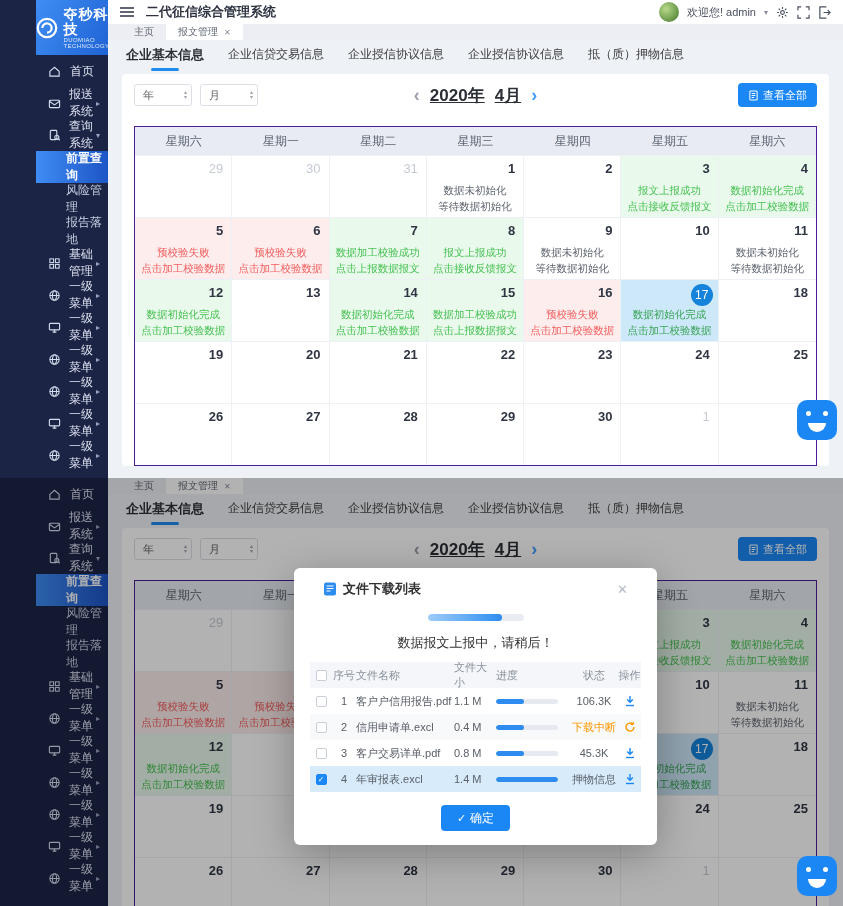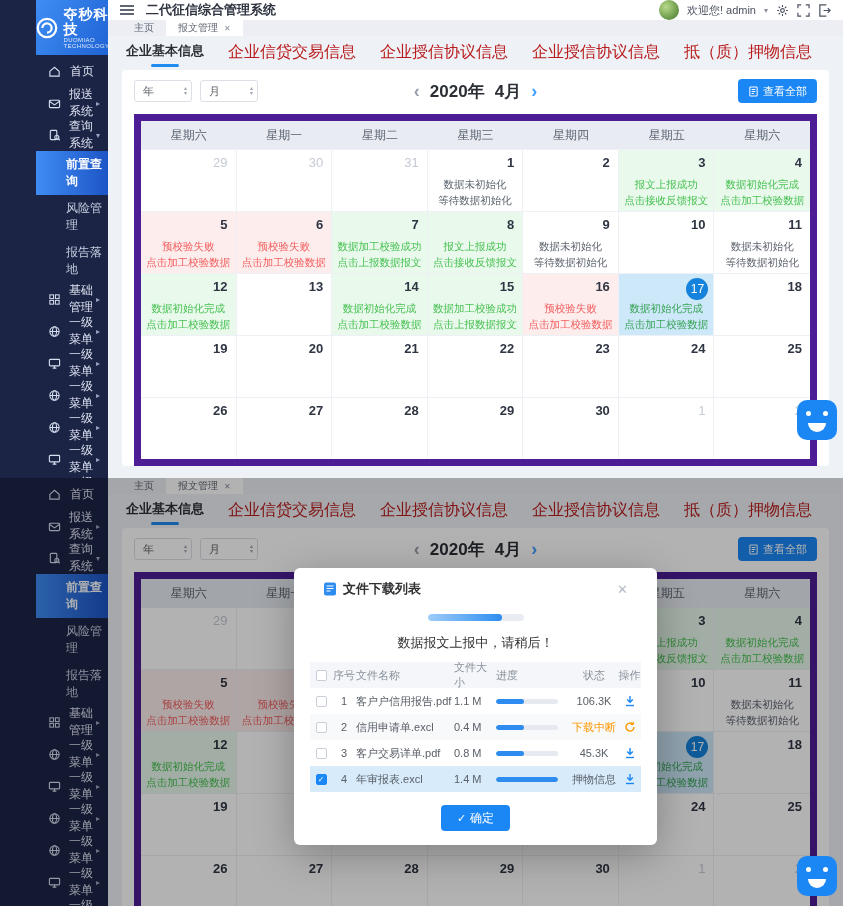--- a/index.html
+++ b/index.html
@@ -12,59 +12,59 @@
 
   
   .sidebar { flex:0 0 108px; width:108px; background:#1c2445; height:100%; overflow:hidden;padding-left:36px; }
   .logo-block { height:55px; background:linear-gradient(118deg,#3f8ef4,#1f63d4); display:flex; align-items:center; justify-content:center; gap:5px; }
   .logo-mark { display:flex; }
   .logo-title { font-size:14px; font-weight:700; color:#fff; letter-spacing:1px; line-height:15px;}
   .logo-sub { font-size:6px; color:rgba(255,255,255,.85); letter-spacing:.4px; }
   .menu-item { display:flex; align-items:center; height:32px; padding:0 8px 0 12px; color:#dfe4f2; font-size:12px; cursor:pointer; }
   .micon { width:14px; margin-right:8px; display:flex; align-items:center; }
   .arrow { margin-left:auto; font-size:8px; color:#9aa3c2; }
-  .menu-sub { display:flex; align-items:center; height:44px; padding-left:30px; font-size:12px; color:#c6cde0; cursor:pointer; }
+  .menu-sub { display:flex; align-items:center; height:32px; padding-left:30px; font-size:12px; color:#c6cde0; cursor:pointer; }
   .menu-sub.active { background:linear-gradient(90deg,#3f8cf4,#1d55c6); color:#fff; font-weight:700; }
 
   
   .main { flex:1; display:flex; flex-direction:column; background:#eef1f6; overflow:hidden; }
   .app-header { display:flex; align-items:center; height:30px; background:#fff; padding:0 12px; }
   .hamburger { width:14px; display:flex; flex-direction:column; gap:2.5px; margin-right:12px; cursor:pointer; }
   .hamburger i { display:block; height:1.5px; background:#5f6672; }
   .app-title { font-size:13px; font-weight:700; color:#2e3340; }
   .header-right { margin-left:auto; display:flex; align-items:center; gap:8px; font-size:11px; color:#4a5160; }
   .avatar { width:20px; height:20px; border-radius:50%; background:radial-gradient(circle at 35% 35%, #b9d98b, #6f9e4e 60%, #4c6b35); }
   .caret { font-size:8px; color:#8a919c; }
   .hicon { display:flex; cursor:pointer; }
 
   .tab-strip { height:17px; background:#eceef3; display:flex; align-items:flex-end; padding-left:14px; }
   .ts-tab { font-size:10px; color:#5f6672; padding:0 12px; height:16px; display:flex; align-items:center; gap:6px; cursor:pointer; }
   .ts-tab.active { background:#fff; }
   .ts-close { font-size:8px; color:#8a919c; cursor:pointer; }
 
   .content { flex:1; }
   .page-tabs { height:30px; display:flex; gap:24px; padding:0 18px; }
-  .page-tab { position:relative; font-size:16px; color:#b91c1c; padding:6px 0; cursor:pointer; }
+  .page-tab { position:relative; font-size:12px; color:#404040; padding:6px 0; cursor:pointer; }
   .page-tab.active { font-size:13px; font-weight:700; color:#2b2f36; }
   .page-tab.active::after { content:''; position:absolute; left:50%; transform:translateX(-50%); bottom:-1px; width:28px; height:3px; border-radius:2px; background:#1f8cf0; }
 
   .card { margin:4px 14px 0; background:#fff; border-radius:4px; }
   .toolbar { position:relative; display:flex; align-items:center; padding:9px 12px; }
   .steppers { display:flex; gap:8px; }
   .stepper { width:58px; height:22px; border:1px solid #dcdfe6; border-radius:3px; background:#fff; display:flex; align-items:center; justify-content:space-between; padding:0 4px 0 8px; cursor:pointer; }
   .stepper-label { font-size:11px; color:#606266; }
   .stepper-arrows { display:flex; flex-direction:column; font-size:6px; line-height:5px; color:#a0a6af; }
   .cal-title { position:absolute; left:50%; transform:translateX(-50%); display:flex; align-items:center; gap:10px; }
   .nav-arrow { font-size:18px; line-height:18px; cursor:pointer; font-weight:700; }
   .nav-arrow.prev { color:#9aa0ab; }
   .nav-arrow.next { color:#409eff; }
-  .cal-year, .cal-month { font-size:17px; font-weight:700; color:#2b2f36; }
+  .cal-year, .cal-month { font-size:17px; font-weight:700; color:#2b2f36;text-decoration:underline; }
   .view-all { margin-left:auto; display:flex; align-items:center; gap:4px; background:#1b87f5; color:#fff; border:none; border-radius:4px; height:24px; padding:0 10px; font-size:11px; cursor:pointer; font-family:inherit; }
 
-  .calendar { margin:2px 12px 12px; border:7px solid #4c1d95; }
+  .calendar { margin:10px 12px 12px; border:1px solid #4c1d95; }
   .cal-head { display:grid; grid-template-columns:repeat(7,1fr); background:#e8ecf2; }
   .cal-head-cell { height:28px; line-height:28px; text-align:center; font-size:12px; color:#5a6270; }
   .cal-grid { display:grid; grid-template-columns:repeat(7,1fr); }
   .cal-cell { position:relative; height:62px; border-right:1px solid #edf0f4; border-top:1px solid #edf0f4; padding-top:26px; cursor:pointer; background:#fff; }
   .cal-cell:nth-child(7n) { border-right:none; }
   .cal-cell.success { background:#e9f9ec; }
   .cal-cell.danger { background:#fdeded; }
   .cal-cell.selected { background:#cde8f9; }
   .day-num { position:absolute; top:5px; right:8px; font-weight:600; font-size:13px; color:#2f3543; }
   .cal-cell.other .day-num { color:#c5cad4; font-weight:400; }

